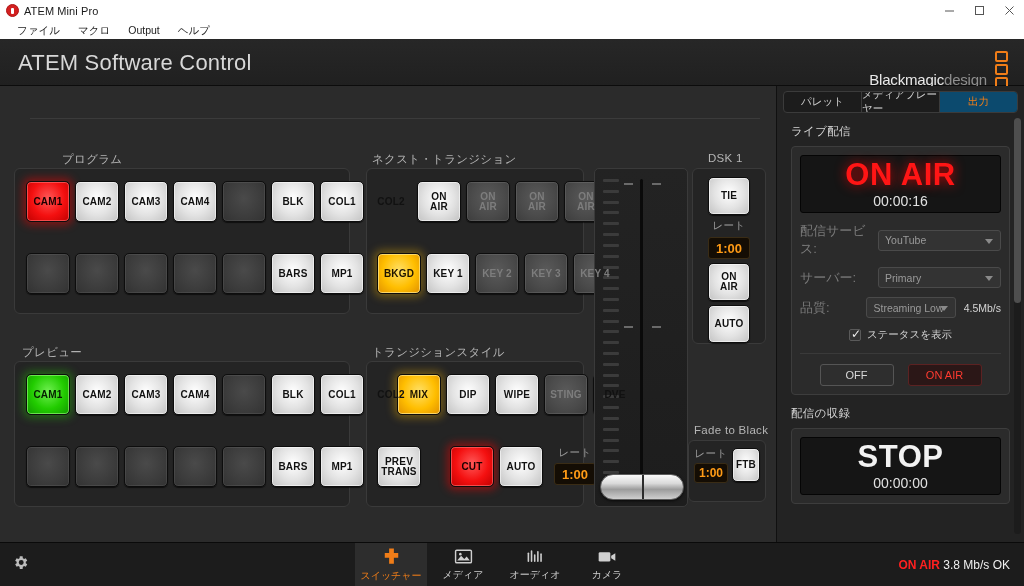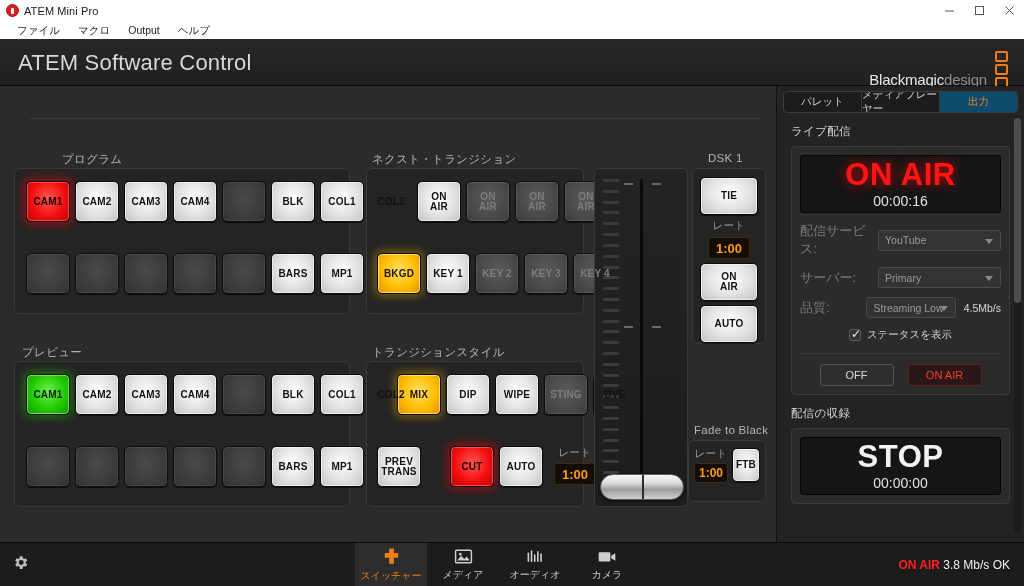--- a/index.html
+++ b/index.html
@@ -73,21 +73,21 @@
   .btn {
     position: relative; width: 44px; height: 41px; border-radius: 5px;
     display: flex; align-items: center; justify-content: center;
     font-size: 10px; font-weight: bold; letter-spacing: .2px;
     border: 1px solid #0d0d0d; text-align:center; line-height: 10px;
     background:
       radial-gradient(ellipse at 50% 42%, #ffffff 0%, #e3e3e3 52%, #c2c2c2 100%);
     color: #111;
     box-shadow: inset 0 0 0 1px rgba(255,255,255,.55), 0 1px 1px rgba(0,0,0,.6);
   }
-  .btn.small { width: 58px; height: 38px; }
+  .btn.small { width: 42px; height: 38px; }
   .btn span { position: relative; z-index: 2; }
   .btn.empty { background: radial-gradient(ellipse at 50% 42%, #4a4a4a 0%, #3d3d3d 55%, #323232 100%);
                color: transparent; box-shadow: inset 0 0 0 1px rgba(255,255,255,.08), 0 1px 1px rgba(0,0,0,.6); }
   .btn.disabled { background: radial-gradient(ellipse at 50% 42%, #5a5a5a 0%, #4b4b4b 55%, #3c3c3c 100%);
                   color: #7d7d7d; box-shadow: inset 0 0 0 1px rgba(255,255,255,.10), 0 1px 1px rgba(0,0,0,.6); }
   .btn.red { background: radial-gradient(ellipse at 50% 42%, #ff5858 0%, #f41010 55%, #c00000 100%);
              color: #1a0000; box-shadow: inset 0 0 0 1px rgba(255,120,120,.6), 0 0 9px 3px rgba(255,0,0,.45); }
   .btn.green { background: radial-gradient(ellipse at 50% 42%, #6ff050 0%, #22cc00 55%, #119900 100%);
                color: #052000; box-shadow: inset 0 0 0 1px rgba(160,255,130,.6), 0 0 9px 3px rgba(40,220,0,.35); }
   .btn.yellow { background: radial-gradient(ellipse at 50% 42%, #ffe067 0%, #ffbe00 55%, #e09000 100%);

